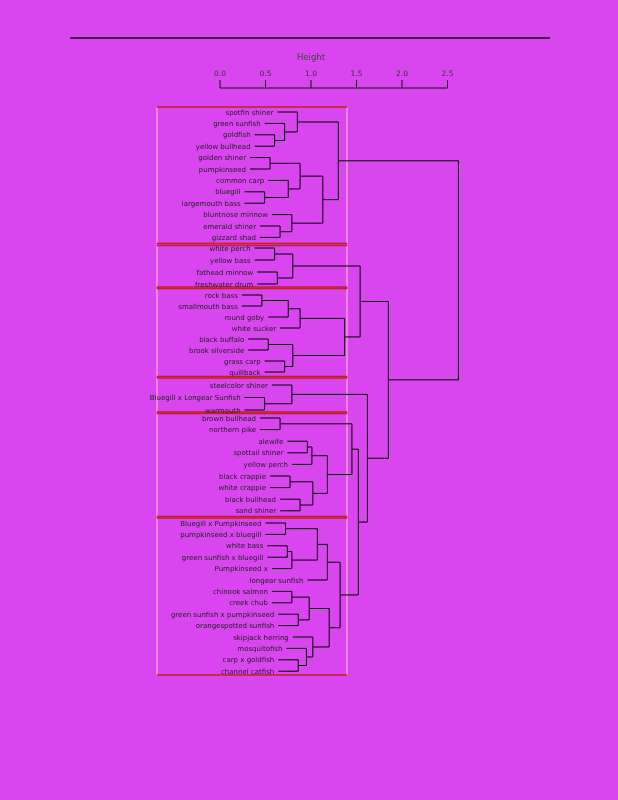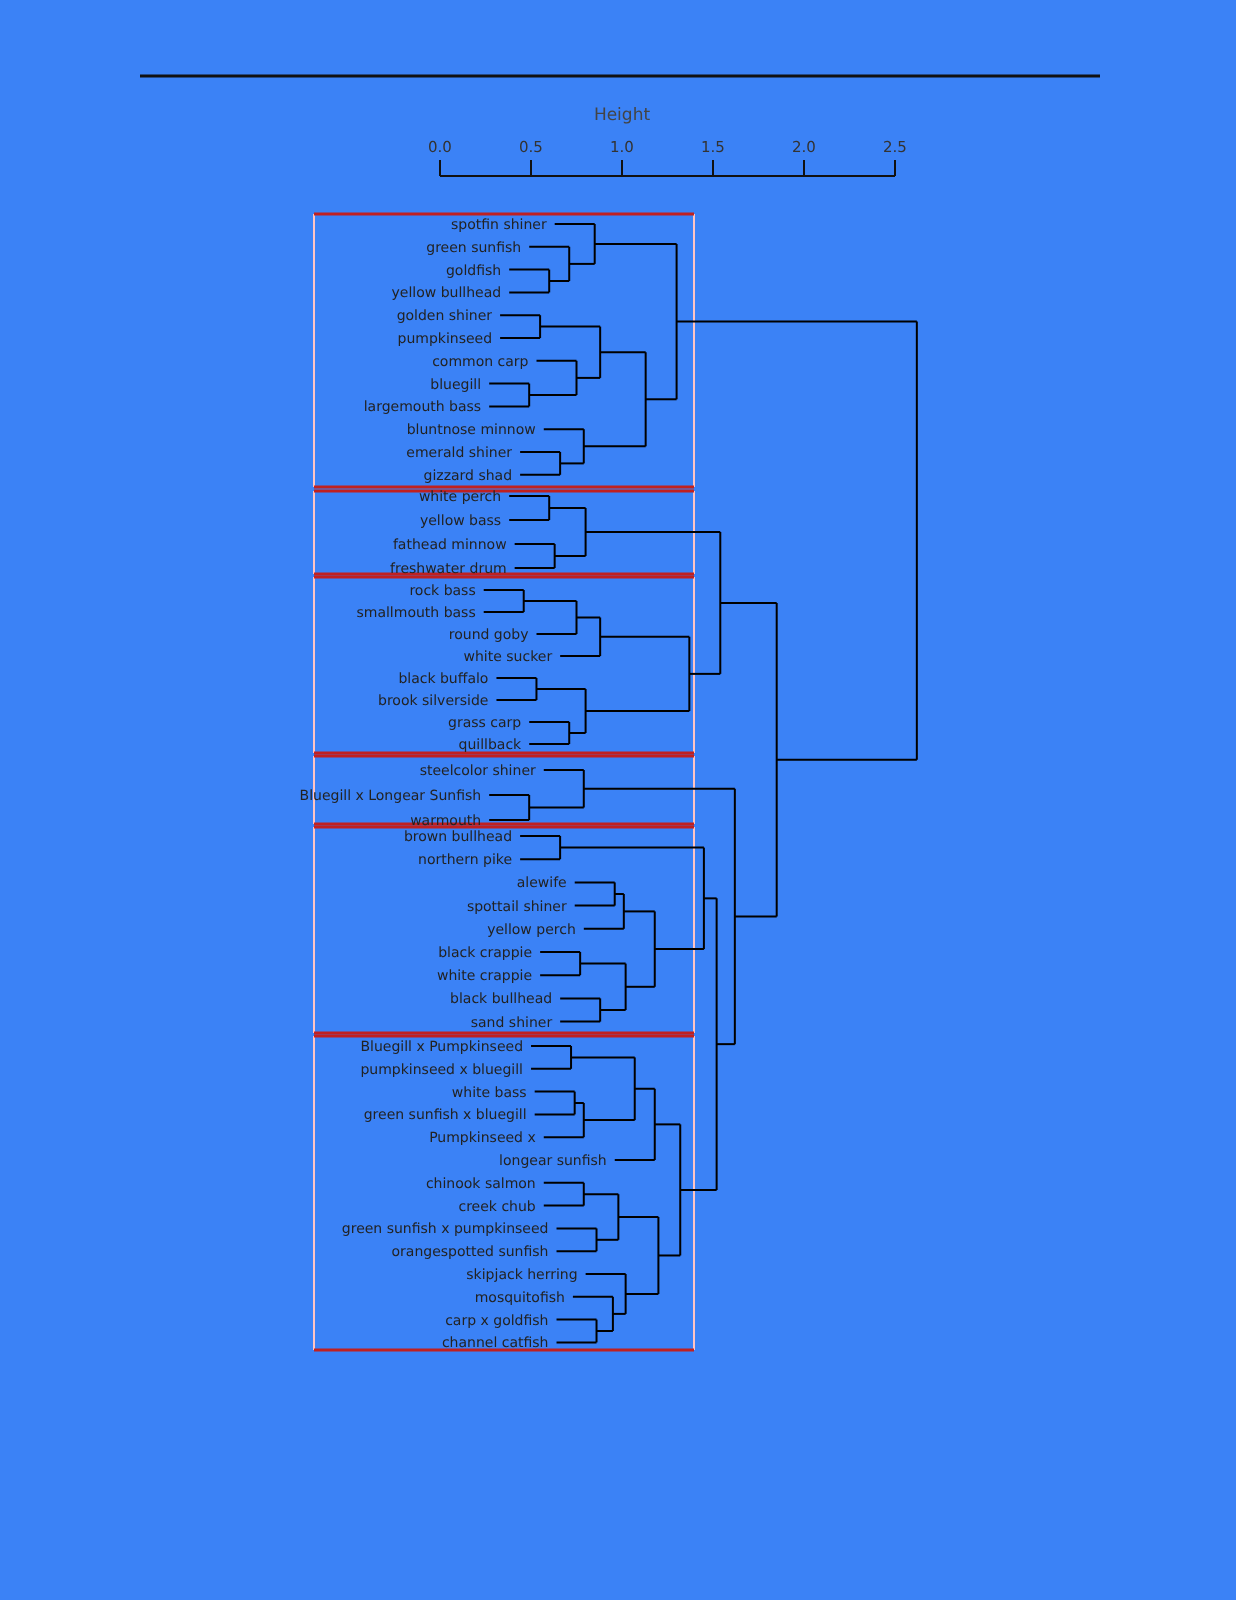--- a/index.html
+++ b/index.html
@@ -1,16 +1,16 @@
 <!DOCTYPE html>
 <html><head>
 <meta charset="utf-8">
 <style>
   html,body{margin:0;padding:0;background:#fff;}
-  .page{position:relative;width:618px;height:800px;background:#3b82f6;overflow:hidden;
+  .page{position:relative;width:618px;height:800px;background:#d946ef;overflow:hidden;
         font-family:"DejaVu Sans", sans-serif;}
   svg{position:absolute;left:0;top:0;}
   .leaf-label{font-family:"DejaVu Sans", sans-serif;font-size:7px;fill:#222;}
   .tick-label{font-family:"DejaVu Sans", sans-serif;font-size:7.5px;fill:#333;}
   .axis-title{font-family:"DejaVu Sans", sans-serif;font-size:8.5px;fill:#444;}
 </style>
 </head>
 <body>
 
 <div class="page">

